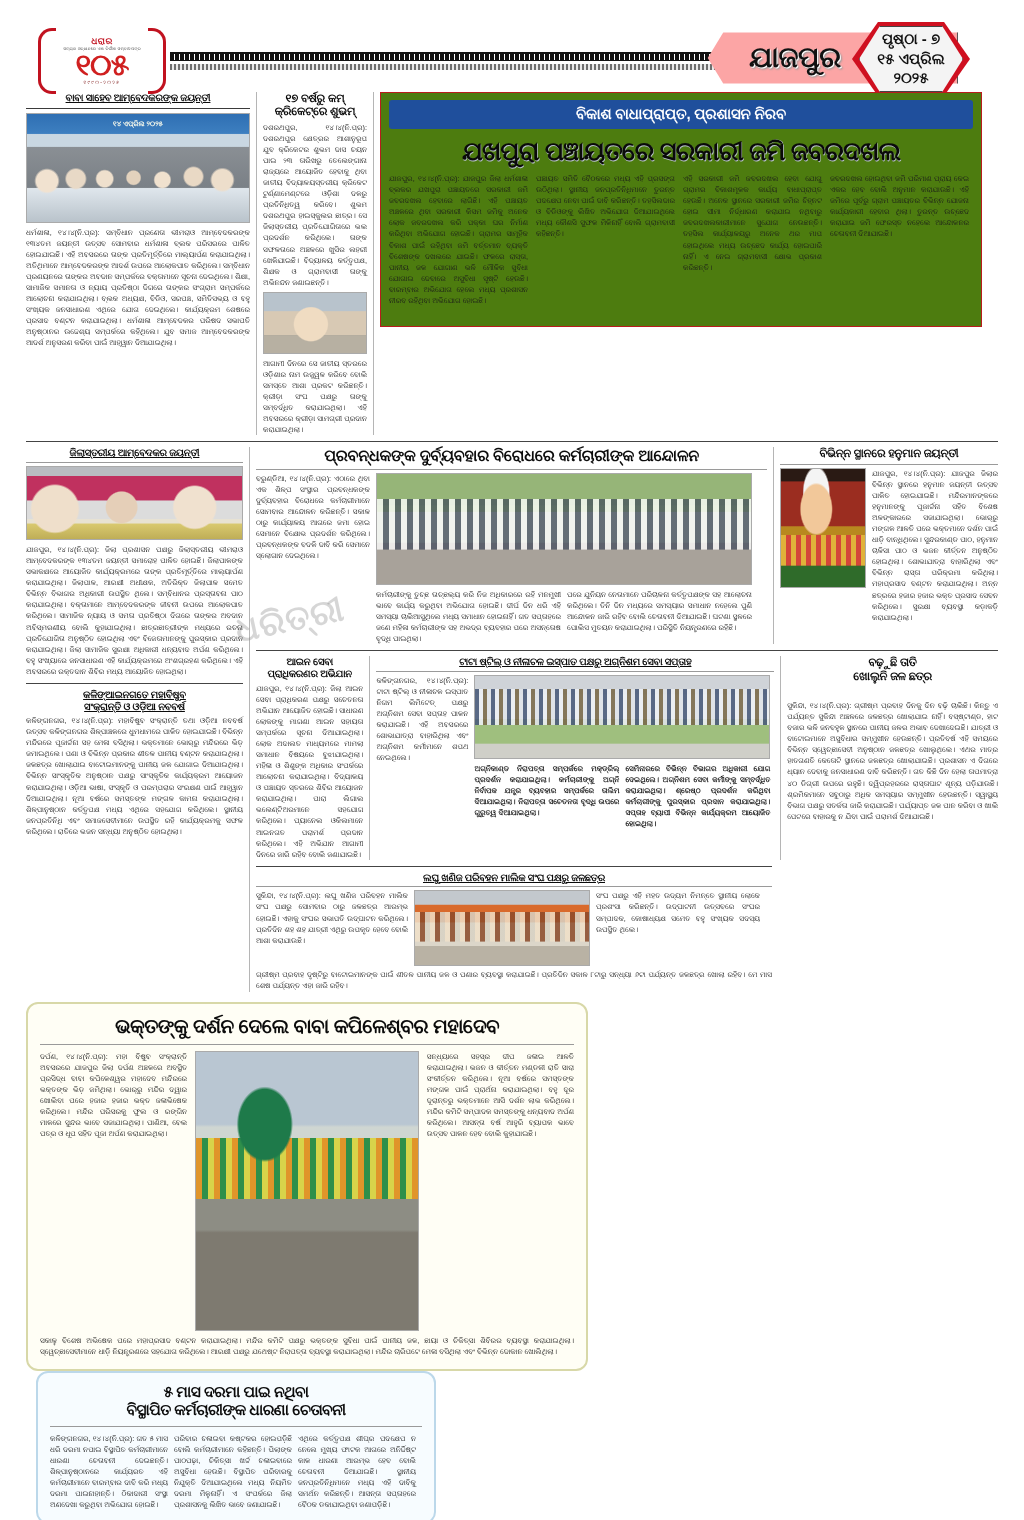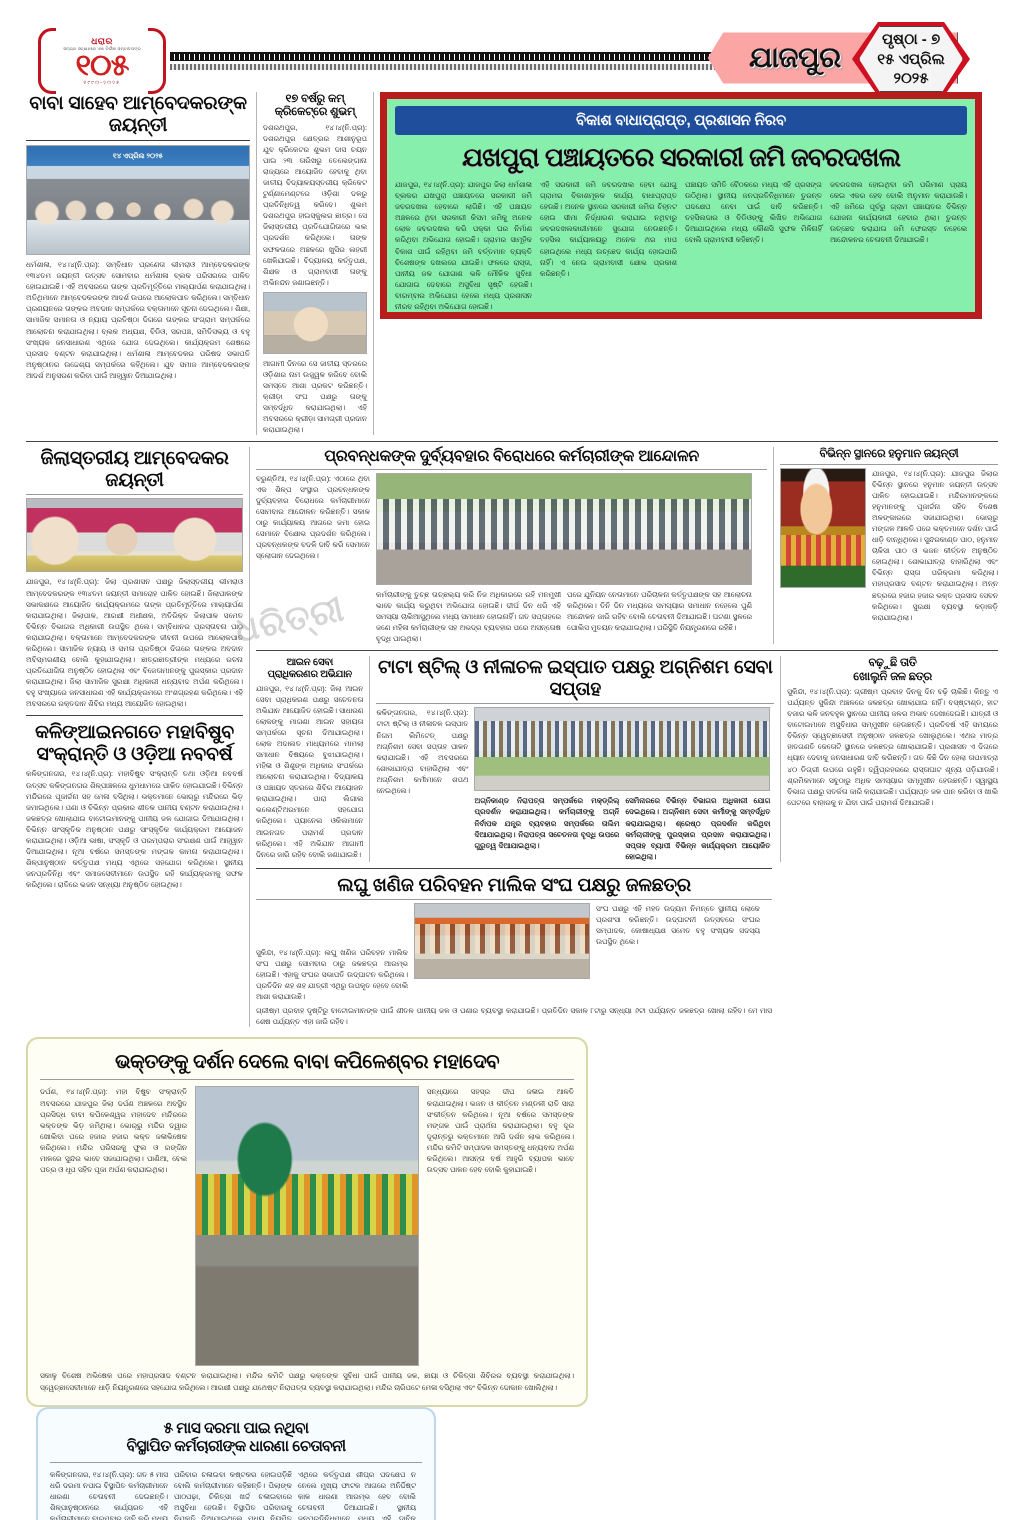--- a/index.html
+++ b/index.html
@@ -66,21 +66,21 @@
   .body-wrap { position: relative; width: 1024px; padding: 0 26px; }
 
   .col-text { font-size: 7.3px; line-height: 1.52; color: #1a1a1a; text-align: justify;
     font-family: "Liberation Sans", sans-serif; letter-spacing: .02px; }
 
   .hl {
     font-weight: bold; color: #0b0b0b; text-align: center; line-height: 1.16;
     letter-spacing: -.3px;
   }
   .hl-22 { font-size: 16px; }
-  .hl-18 { font-size: 19px; }
+  .hl-18 { font-size: 10px; text-decoration: underline; }
   .hl-15 { font-size: 11.5px; }
   .hl-13 { font-size: 10px; }
 
   .sep-line { border-top: 1px solid #3a3a3a; margin: 4px 0; }
   .thin-line { border-top: .6px solid #9a9a9a; margin: 3px 0; }
 
   .photo { background: #c9c9c9; position: relative; overflow: hidden; border: .5px solid #aaa;}
 
   
   .ph-meeting {
@@ -169,21 +169,21 @@
     content:""; position:absolute; inset:0;
     background: radial-gradient(circle at 46% 52%, #f0dcc2 0 26%, transparent 28%),
                 linear-gradient(180deg, transparent 70%, #b7b0a2 71%);
   }
 
   
   .banner {
     background: #1f4f9c; color: #fff; text-align:center; font-weight:bold;
     font-size: 15px; padding: 5px 0 6px; border-radius: 3px; letter-spacing:-.2px;
   }
-  .lead-box { border: 7px solid #b91c1c; background: #86efac; padding: 7px 8px 0; }
+  .lead-box { border: 1px solid #b91c1c; background: #4d7c0f; padding: 7px 8px 20px; }
   .mega-hl {
     font-size: 26px; font-weight: bold; text-align:center; color:#0a0a0a;
     margin: 8px 0 8px; letter-spacing:-1px; line-height:1.08;
     text-shadow: .6px .6px 0 #b9c2cc;
   }
 
   
   .feature-box {
     border: 2px solid #d8d8a8; border-radius: 12px; background:#fffef5;
     padding: 10px 12px 12px;
@@ -266,22 +266,22 @@
       </div>
 
       <div class="vrule" style="margin:0 6px;"></div>
 
       <div style="width:602px;">
         <div class="lead-box">
           <div class="banner">ବିକାଶ ବାଧାପ୍ରାପ୍ତ, ପ୍ରଶାସନ ନିରବ</div>
           <div class="mega-hl">ଯଖପୁରା ପଞ୍ଚାୟତରେ ସରକାରୀ ଜମି ଜବରଦଖଲ</div>
           <div class="flexrow gap8" style="align-items:flex-start;">
             <div class="col-text" style="width:139px;">ଯାଜପୁର, ୧୪।୪(ନି.ପ୍ର): ଯାଜପୁର ଜିଲା ଧର୍ମଶାଳା ବ୍ଲକର ଯଖପୁରା ପଞ୍ଚାୟତରେ ସରକାରୀ ଜମି ଜବରଦଖଲ ହେବାରେ ଲାଗିଛି। ଏହି ପଞ୍ଚାୟତ ଅଞ୍ଚଳରେ ଥିବା ସରକାରୀ କିସମ ଜମିକୁ ଅନେକ ଲୋକ ଜବରଦଖଲ କରି ପକ୍କା ଘର ନିର୍ମାଣ କରିଥିବା ଅଭିଯୋଗ ହୋଇଛି। ଗ୍ରାମର ସାମୂହିକ ବିକାଶ ପାଇଁ ରହିଥିବା ଜମି ବର୍ତ୍ତମାନ ବ୍ୟକ୍ତି ବିଶେଷଙ୍କ ଦଖଲରେ ଯାଇଛି। ଫଳରେ ରାସ୍ତା, ପାନୀୟ ଜଳ ଯୋଗାଣ ଭଳି ମୌଳିକ ସୁବିଧା ଯୋଗାଇ ଦେବାରେ ଅସୁବିଧା ସୃଷ୍ଟି ହେଉଛି। ବାରମ୍ବାର ଅଭିଯୋଗ ହେଲେ ମଧ୍ୟ ପ୍ରଶାସନ ନୀରବ ରହିଥିବା ଅଭିଯୋଗ ହୋଇଛି।</div>
+            <div class="col-text" style="width:139px;">ପଞ୍ଚାୟତ ସମିତି ବୈଠକରେ ମଧ୍ୟ ଏହି ପ୍ରସଙ୍ଗ ଉଠିଥିଲା। ସ୍ଥାନୀୟ ଜନପ୍ରତିନିଧିମାନେ ତୁରନ୍ତ ପଦକ୍ଷେପ ନେବା ପାଇଁ ଦାବି କରିଛନ୍ତି। ତହସିଲଦାର ଓ ବିଡିଓଙ୍କୁ ଲିଖିତ ଅଭିଯୋଗ ଦିଆଯାଇଥିଲେ ମଧ୍ୟ କୌଣସି ସୁଫଳ ମିଳିନାହିଁ ବୋଲି ଗ୍ରାମବାସୀ କହିଛନ୍ତି।</div>
             <div class="col-text" style="width:139px;">ଏହି ସରକାରୀ ଜମି ଜବରଦଖଲ ହେବା ଯୋଗୁ ଗ୍ରାମର ବିକାଶମୂଳକ କାର୍ଯ୍ୟ ବାଧାପ୍ରାପ୍ତ ହେଉଛି। ଅନେକ ସ୍ଥାନରେ ସରକାରୀ ଜମିର ଚିହ୍ନଟ ହୋଇ ସୀମା ନିର୍ଦ୍ଧାରଣ କରାଯାଇ ନଥିବାରୁ ଜବରଦଖଲକାରୀମାନେ ସୁଯୋଗ ନେଉଛନ୍ତି। ତହସିଲ କାର୍ଯ୍ୟାଳୟରୁ ଅନେକ ଥର ମାପ ହୋଇଥିଲେ ମଧ୍ୟ ଉଚ୍ଛେଦ କାର୍ଯ୍ୟ ହୋଇପାରି ନାହିଁ। ଏ ନେଇ ଗ୍ରାମବାସୀ କ୍ଷୋଭ ପ୍ରକାଶ କରିଛନ୍ତି।</div>
-            <div class="col-text" style="width:139px;">ପଞ୍ଚାୟତ ସମିତି ବୈଠକରେ ମଧ୍ୟ ଏହି ପ୍ରସଙ୍ଗ ଉଠିଥିଲା। ସ୍ଥାନୀୟ ଜନପ୍ରତିନିଧିମାନେ ତୁରନ୍ତ ପଦକ୍ଷେପ ନେବା ପାଇଁ ଦାବି କରିଛନ୍ତି। ତହସିଲଦାର ଓ ବିଡିଓଙ୍କୁ ଲିଖିତ ଅଭିଯୋଗ ଦିଆଯାଇଥିଲେ ମଧ୍ୟ କୌଣସି ସୁଫଳ ମିଳିନାହିଁ ବୋଲି ଗ୍ରାମବାସୀ କହିଛନ୍ତି।</div>
             <div class="col-text" style="width:139px;">ଜବରଦଖଲ ହୋଇଥିବା ଜମି ପରିମାଣ ପ୍ରାୟ କେଇ ଏକର ହେବ ବୋଲି ଅନୁମାନ କରାଯାଉଛି। ଏହି ଜମିରେ ପୂର୍ବରୁ ଗ୍ରାମ ପଞ୍ଚାୟତର ବିଭିନ୍ନ ଯୋଜନା କାର୍ଯ୍ୟକାରୀ ହେବାର ଥିଲା। ତୁରନ୍ତ ଉଚ୍ଛେଦ କରାଯାଇ ଜମି ଫେରସ୍ତ ନହେଲେ ଆନ୍ଦୋଳନର ଚେତାବନୀ ଦିଆଯାଇଛି।</div>
           </div>
         </div>
       </div>
     </div>
 
     <div style="border-top:1px solid #444;margin:6px 0 5px;"></div>
 
     <div class="flexrow">
 
@@ -357,31 +357,31 @@
                   <div class="col-text" style="width:145px;">ସେମିନାରରେ ବିଭିନ୍ନ ବିଭାଗର ଅଧିକାରୀ ଯୋଗ ଦେଇଥିଲେ। ଅଗ୍ନିଶମ ସେବା କର୍ମୀଙ୍କୁ ସମ୍ବର୍ଦ୍ଧିତ କରାଯାଇଥିଲା। ଶ୍ରେଷ୍ଠ ପ୍ରଦର୍ଶନ କରିଥିବା କର୍ମଚାରୀଙ୍କୁ ପୁରସ୍କାର ପ୍ରଦାନ କରାଯାଇଥିଲା। ସପ୍ତାହ ବ୍ୟାପୀ ବିଭିନ୍ନ କାର୍ଯ୍ୟକ୍ରମ ଆୟୋଜିତ ହୋଇଥିଲା।</div>
                 </div>
               </div>
             </div>
           </div>
 
           <div class="vrule" style="margin:0 6px;"></div>
 
           <div style="width:212px;">
             <div class="hl hl-15">ବଢ଼ୁଛି ତାତି</div>
-            <div class="hl hl-15" style="margin-bottom:3px;">ଖୋଲୁନି ଜଳ ଛତ୍ର</div>
+            <div class="hl hl-15" style="margin-bottom:17px;">ଖୋଲୁନି ଜଳ ଛତ୍ର</div>
             <div class="col-text">ସୁକିନ୍ଦା, ୧୪।୪(ନି.ପ୍ର): ଗ୍ରୀଷ୍ମ ପ୍ରବାହ ଦିନକୁ ଦିନ ବଢ଼ି ଚାଲିଛି। କିନ୍ତୁ ଏ ପର୍ଯ୍ୟନ୍ତ ସୁକିନ୍ଦା ଅଞ୍ଚଳରେ ଜଳଛତ୍ର ଖୋଲାଯାଇ ନାହିଁ। ବସ୍ଷ୍ଟାଣ୍ଡ, ହାଟ ବଜାର ଭଳି ଜନବହୁଳ ସ୍ଥାନରେ ପାନୀୟ ଜଳର ଅଭାବ ଦେଖାଦେଇଛି। ଯାତ୍ରୀ ଓ ବାଟୋଇମାନେ ଅସୁବିଧାର ସମ୍ମୁଖୀନ ହେଉଛନ୍ତି। ପ୍ରତିବର୍ଷ ଏହି ସମୟରେ ବିଭିନ୍ନ ସ୍ୱେଚ୍ଛାସେବୀ ଅନୁଷ୍ଠାନ ଜଳଛତ୍ର ଖୋଲୁଥିଲେ। ଏଥର ମାତ୍ର ହାତଗଣତି କେତୋଟି ସ୍ଥାନରେ ଜଳଛତ୍ର ଖୋଲାଯାଇଛି। ପ୍ରଶାସନ ଏ ଦିଗରେ ଧ୍ୟାନ ଦେବାକୁ ଜନସାଧାରଣ ଦାବି କରିଛନ୍ତି। ଗତ କିଛି ଦିନ ହେଲା ତାପମାତ୍ରା ୪୦ ଡିଗ୍ରୀ ଉପରେ ରହୁଛି। ଦ୍ୱିପ୍ରହରରେ ରାସ୍ତାଘାଟ ଶୂନ୍ୟ ପଡ଼ିଯାଉଛି। ଶ୍ରମିକମାନେ ସବୁଠାରୁ ଅଧିକ ସମସ୍ୟାର ସମ୍ମୁଖୀନ ହେଉଛନ୍ତି। ସ୍ୱାସ୍ଥ୍ୟ ବିଭାଗ ପକ୍ଷରୁ ସତର୍କତା ଜାରି କରାଯାଇଛି। ପର୍ଯ୍ୟାପ୍ତ ଜଳ ପାନ କରିବା ଓ ଖାଲି ପେଟରେ ବାହାରକୁ ନ ଯିବା ପାଇଁ ପରାମର୍ଶ ଦିଆଯାଇଛି।</div>
           </div>
         </div>
 
         <div style="border-top:1px solid #444;margin:6px 0 5px;width:516px;"></div>
         <div style="width:516px;">
           <div class="hl hl-18">ଲଘୁ ଖଣିଜ ପରିବହନ ମାଲିକ ସଂଘ ପକ୍ଷରୁ ଜଳଛତ୍ର</div>
           <div class="thin-line"></div>
           <div class="flexrow gap6" style="align-items:flex-start;">
-            <div class="col-text" style="width:152px;margin-top:44px;">ସୁକିନ୍ଦା, ୧୪।୪(ନି.ପ୍ର): ଲଘୁ ଖଣିଜ ପରିବହନ ମାଲିକ ସଂଘ ପକ୍ଷରୁ ସୋମବାର ଠାରୁ ଜଳଛତ୍ର ଆରମ୍ଭ ହୋଇଛି। ଏହାକୁ ସଂଘର ସଭାପତି ଉଦ୍‌ଘାଟନ କରିଥିଲେ। ପ୍ରତିଦିନ ଶହ ଶହ ଯାତ୍ରୀ ଏଥିରୁ ଉପକୃତ ହେବେ ବୋଲି ଆଶା କରାଯାଉଛି।</div>
+            <div class="col-text" style="width:152px;">ସୁକିନ୍ଦା, ୧୪।୪(ନି.ପ୍ର): ଲଘୁ ଖଣିଜ ପରିବହନ ମାଲିକ ସଂଘ ପକ୍ଷରୁ ସୋମବାର ଠାରୁ ଜଳଛତ୍ର ଆରମ୍ଭ ହୋଇଛି। ଏହାକୁ ସଂଘର ସଭାପତି ଉଦ୍‌ଘାଟନ କରିଥିଲେ। ପ୍ରତିଦିନ ଶହ ଶହ ଯାତ୍ରୀ ଏଥିରୁ ଉପକୃତ ହେବେ ବୋଲି ଆଶା କରାଯାଉଛି।</div>
             <div style="width:176px;">
               <div class="photo ph-water" style="height:76px;"></div>
             </div>
             <div class="col-text" style="width:164px;">ସଂଘ ପକ୍ଷରୁ ଏହି ମହତ ଉଦ୍ୟମ ନିମନ୍ତେ ସ୍ଥାନୀୟ ଲୋକେ ପ୍ରଶଂସା କରିଛନ୍ତି। ଉଦ୍‌ଘାଟନୀ ଉତ୍ସବରେ ସଂଘର ସମ୍ପାଦକ, କୋଷାଧ୍ୟକ୍ଷ ସମେତ ବହୁ ସଂଖ୍ୟକ ସଦସ୍ୟ ଉପସ୍ଥିତ ଥିଲେ।</div>
           </div>
           <div class="col-text" style="margin-top:3px;">ଗ୍ରୀଷ୍ମ ପ୍ରବାହ ଦୃଷ୍ଟିରୁ ବାଟୋଇମାନଙ୍କ ପାଇଁ ଶୀତଳ ପାନୀୟ ଜଳ ଓ ପଣାର ବ୍ୟବସ୍ଥା କରାଯାଇଛି। ପ୍ରତିଦିନ ସକାଳ ୮ଟାରୁ ସନ୍ଧ୍ୟା ୬ଟା ପର୍ଯ୍ୟନ୍ତ ଜଳଛତ୍ର ଖୋଲା ରହିବ। ମେ ମାସ ଶେଷ ପର୍ଯ୍ୟନ୍ତ ଏହା ଜାରି ରହିବ।</div>
         </div>
       </div>
     </div>
 

